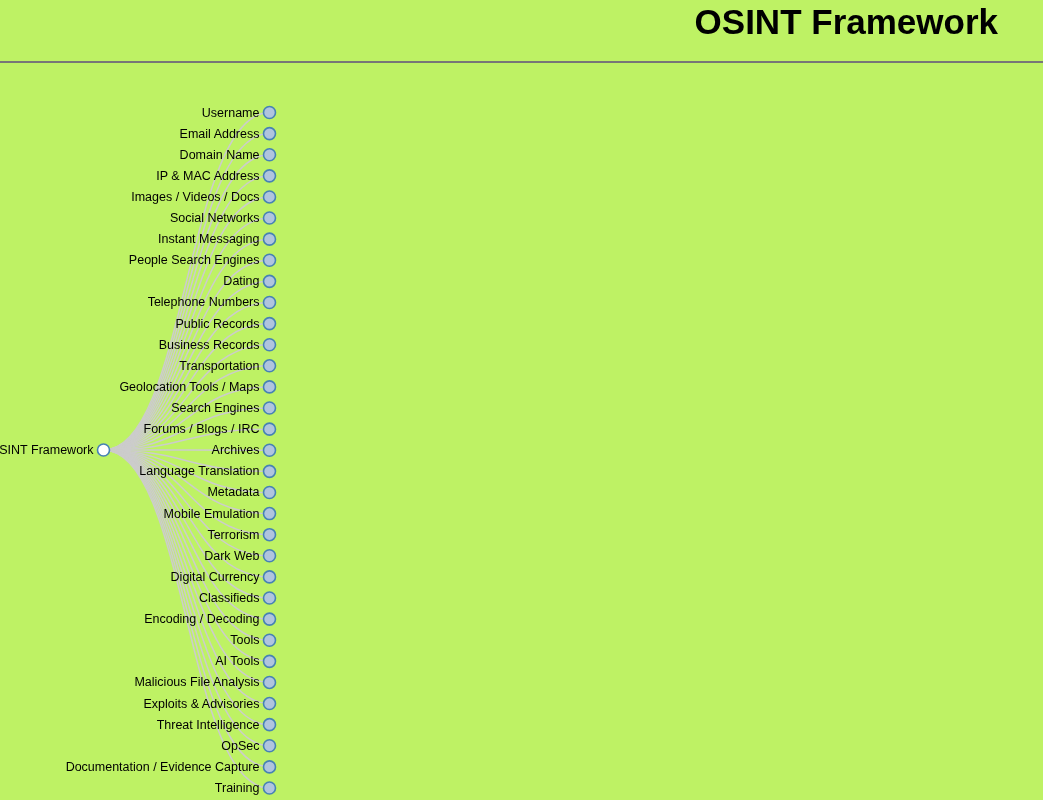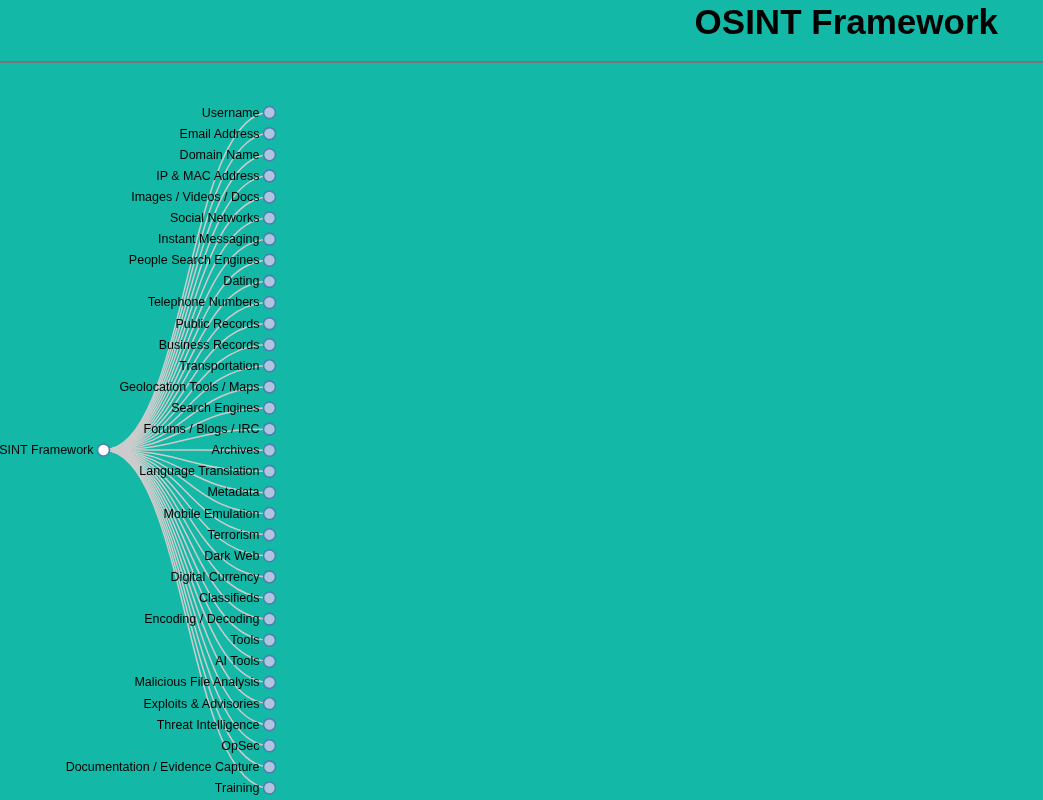--- a/index.html
+++ b/index.html
@@ -8,21 +8,21 @@
     background: #ffffff;
     width: 1043px;
     height: 800px;
     overflow: hidden;
     font-family: "Liberation Sans", sans-serif;
   }
   .page {
     position: relative;
     width: 1043px;
     height: 800px;
-    background: #14b8a6;
+    background: #bef264;
   }
   h1.page-title {
     position: absolute;
     top: 2px;
     right: 45px;
     margin: 0;
     font-size: 35px;
     font-weight: bold;
     color: #000000;
     letter-spacing: 0px;

